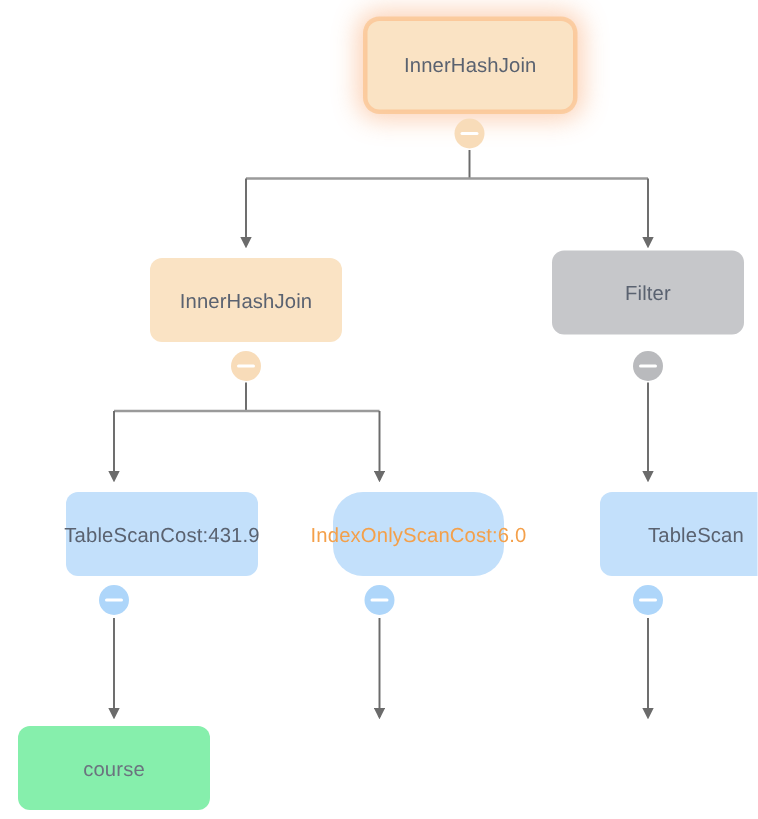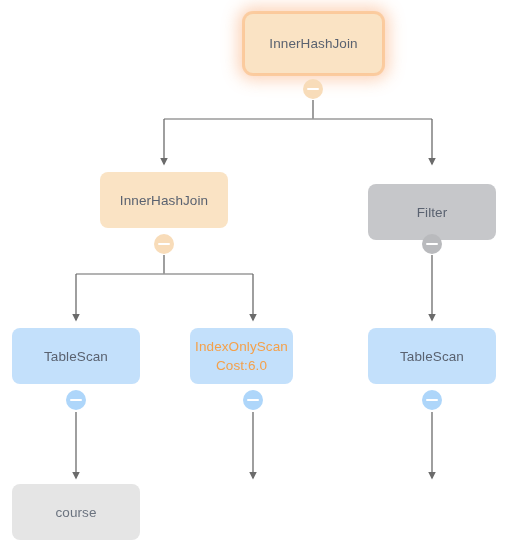--- a/index.html
+++ b/index.html
@@ -29,21 +29,21 @@
     height: 546px;
     pointer-events: none;
   }
 
   
   .node {
     position: absolute;
     box-sizing: border-box;
     border-radius: 8px;
     display: flex;
-    flex-direction: column;
+    flex-direction: row;
     align-items: center;
     justify-content: center;
     font-size: 13.5px;
     line-height: 19px;
     letter-spacing: 0.1px;
     color: #5a6270;
     text-align: left;
     cursor: pointer;
     z-index: 2;
   }
@@ -51,22 +51,22 @@
   .node .line2 {
     display: block;
     white-space: nowrap;
   }
 
   .node.orange      { background: #fae3c4; color: #5a6270; }
   .node.orange-sel  { background: #fae3c4; color: #5a6270;
                       box-shadow: 0 0 0 3px rgba(250,185,120,0.55),
                                   0 0 16px 7px rgba(248,150,86,0.42); }
   .node.grey        { background: #c6c7ca; color: #5a6270; }
-  .node.blue        { background: #c3e0fb; color: #5a6270; }
-  .node.table       { background: #e5e5e5; color: #6b737f; }
+  .node.blue        { background: #c3e0fb; color: #5a6270; margin-left: 32px; }
+  .node.table       { background: #86efac; color: #6b737f; }
 
   
   .toggle {
     position: absolute;
     width: 20px;
     height: 20px;
     border-radius: 50%;
     z-index: 3;
     cursor: pointer;
   }
@@ -124,31 +124,32 @@
   <div class="node orange-sel" style="left:245px; top:14px; width:137px; height:59px;">
     <span class="line1">InnerHashJoin</span>
   </div>
   <div class="toggle orange" style="left:303px; top:79px;"></div>
 
   <div class="node orange" style="left:100px; top:172px; width:128px; height:56px;">
     <span class="line1">InnerHashJoin</span>
   </div>
   <div class="toggle orange" style="left:154px; top:234px;"></div>
 
-  <div class="node grey" style="left:368px; top:184px; width:128px; height:56px;">
+  <div class="node grey" style="left:368px; top:167px; width:128px; height:56px;">
     <span class="line1">Filter</span>
   </div>
   <div class="toggle grey" style="left:422px; top:234px;"></div>
 
   <div class="node blue" style="left:12px; top:328px; width:128px; height:56px;">
     <span class="line1">TableScan</span>
+    <span class="line2">Cost:431.9</span>
   </div>
   <div class="toggle blue" style="left:66px; top:390px;"></div>
 
-  <div class="node blue" style="left:190px; top:328px; width:103px; height:56px; color:#f4a04a;">
+  <div class="node blue" style="left:190px; top:328px; width:114px; height:56px; color:#f4a04a;border-radius:20px;">
     <span class="line1">IndexOnlyScan</span>
     <span class="line2">Cost:6.0</span>
   </div>
   <div class="toggle blue" style="left:243px; top:390px;"></div>
 
   <div class="node blue" style="left:368px; top:328px; width:128px; height:56px;">
     <span class="line1">TableScan</span>
   </div>
   <div class="toggle blue" style="left:422px; top:390px;"></div>
 

